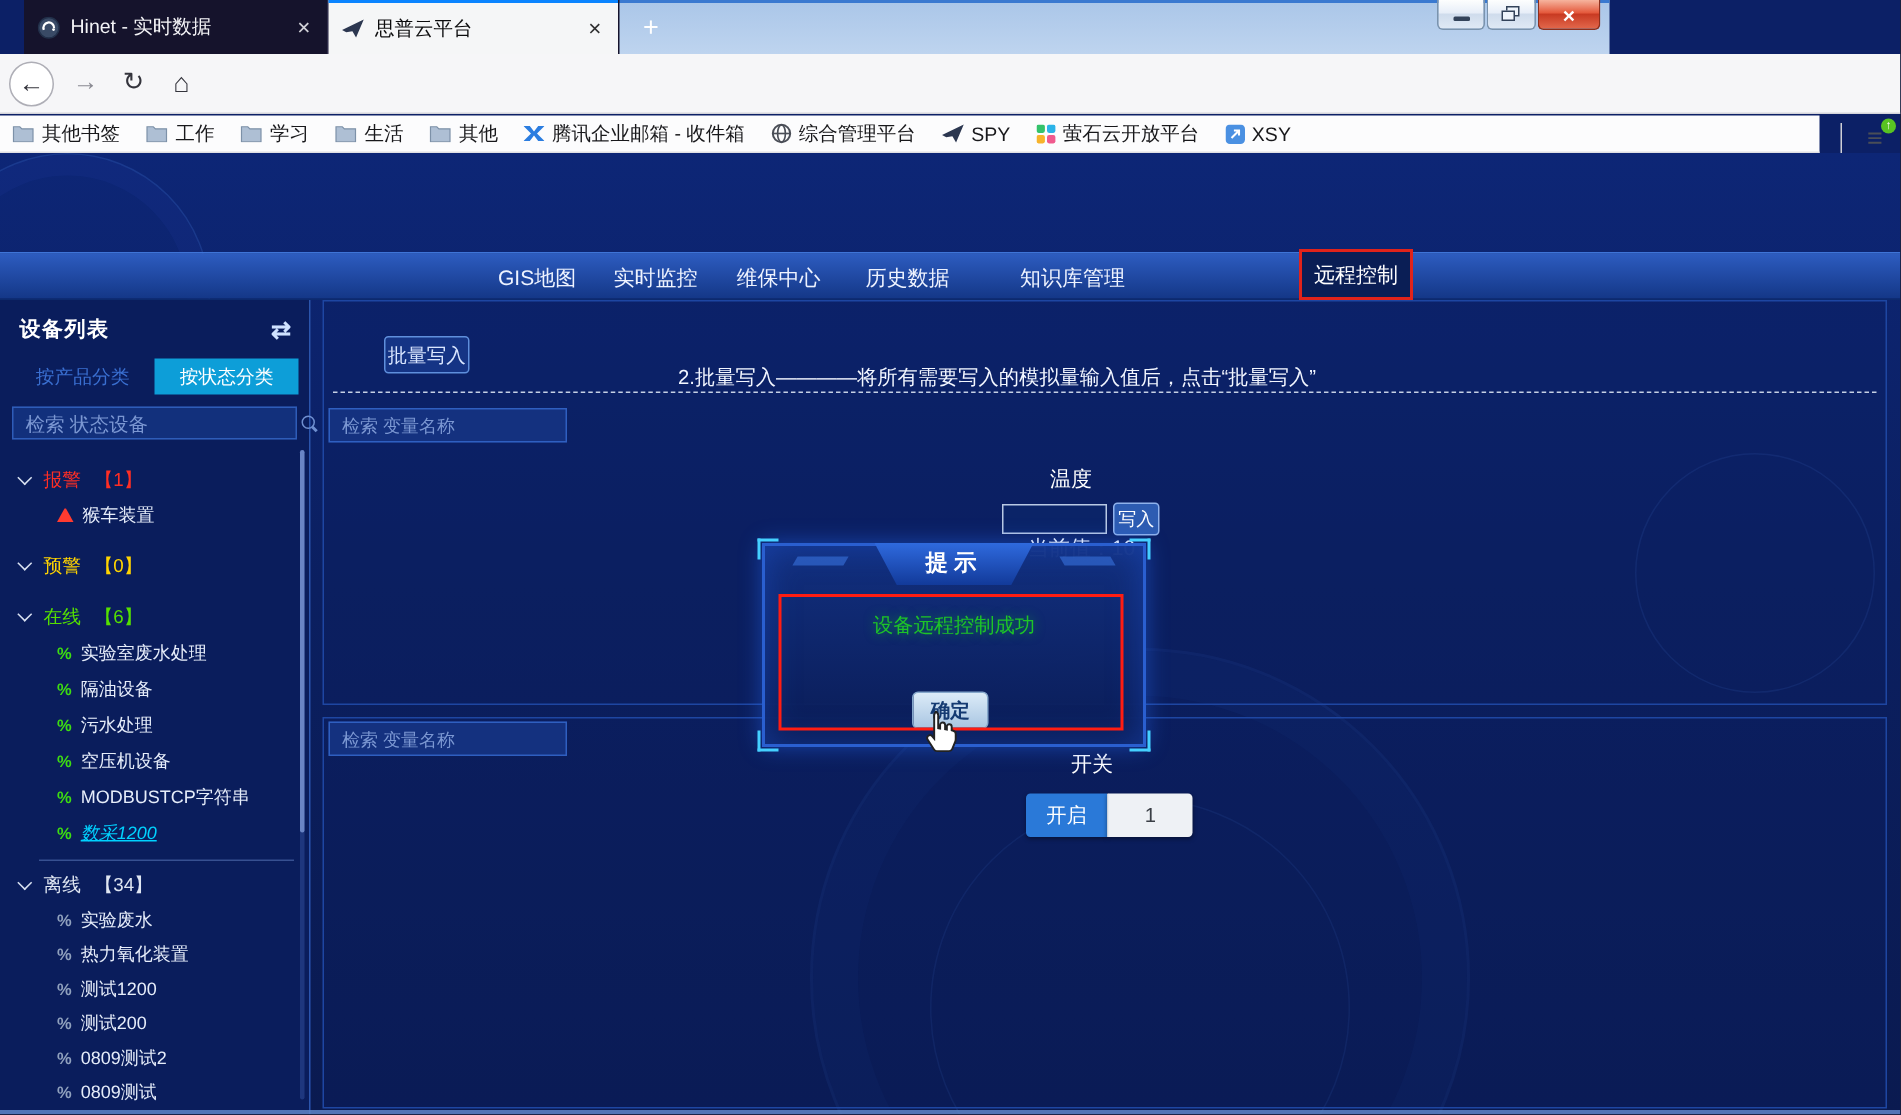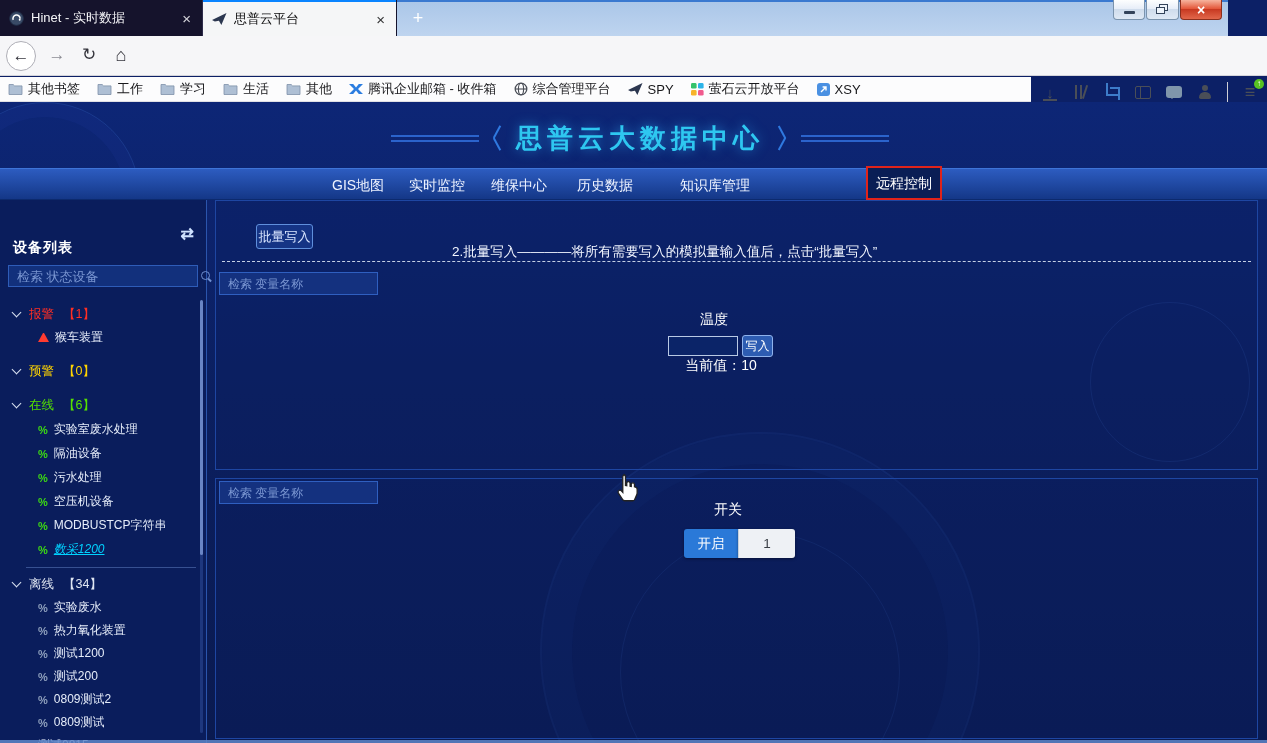--- a/index.html
+++ b/index.html
@@ -1,20 +1,20 @@
 <!DOCTYPE html>
 <html><head>
 <meta charset="utf-8">
 <style>
   html,body{margin:0;padding:0;background:#222;}
   *{box-sizing:border-box;font-family:"Liberation Sans",sans-serif;}
   .screen{position:relative;width:1267px;height:743px;overflow:hidden;background:#0c2066;}
 
   
-  .titlebar{position:absolute;left:0;top:0;width:1228px;height:36px;
+  .titlebar{position:absolute;left:16px;top:0;width:1057px;height:36px;
     background:linear-gradient(180deg,#aac6e8,#bed4ef);}
   .titlebar::before{content:"";position:absolute;left:0;top:0;right:0;height:2px;background:#3a79d0;}
   .tabstrip{position:absolute;left:0;top:0;width:397px;height:36px;background:#15132c;}
   .tab{position:absolute;top:0;height:36px;display:flex;align-items:center;gap:7px;padding:0 8px;font-size:13px;cursor:default;}
   .tab1{left:0;width:203px;color:#f4f4f7;border-right:1px solid #2e2c4a;}
   .tab2{left:203px;width:193px;background:#f5f6f7;color:#0c0c0d;border-top:2px solid #0a84ff;}
   .tab-title{flex:1;white-space:nowrap;overflow:hidden;}
   .tab-close{font-size:15px;color:inherit;opacity:.85;padding:0 3px;}
   .favicon{width:16px;height:16px;flex:0 0 16px;display:flex;align-items:center;justify-content:center;}
   .newtab{position:absolute;left:404px;top:5px;width:28px;height:26px;text-align:center;line-height:26px;
@@ -62,21 +62,21 @@
   .chat-i::after{content:"";position:absolute;left:3px;bottom:-4px;border:3px solid transparent;border-top-color:#8096ab;}
   .person-i{position:relative;width:16px;height:16px;}
   .person-i::before{content:"";position:absolute;left:5px;top:1px;width:6px;height:6px;border-radius:50%;background:#4a4e57;}
   .person-i::after{content:"";position:absolute;left:2px;top:8px;width:12px;height:7px;border-radius:6px 6px 2px 2px;background:#4a4e57;}
   .tb-sep{width:1px;height:20px;background:#cfcfd6;}
   .burger{position:relative;font-size:18px;font-weight:bold;}
   .badge{position:absolute;right:-5px;top:-4px;width:10px;height:10px;border-radius:50%;background:#58c322;
     color:#fff;font-size:8px;line-height:10px;text-align:center;font-weight:bold;}
 
   
-  .bmbar{position:absolute;left:0;top:77px;width:1031px;height:25px;background:#fcfcfd;border-bottom:1px solid #e0e0e4;
+  .bmbar{position:absolute;left:0;top:77px;width:1213px;height:25px;background:#fcfcfd;border-bottom:1px solid #e0e0e4;
     display:flex;align-items:center;padding:0 8px;gap:17px;font-size:13px;color:#18181b;}
   .bm{display:flex;align-items:center;gap:5px;white-space:nowrap;}
   .bm svg{display:block;}
 
   
   .page{position:absolute;left:0;top:102px;width:1267px;height:641px;overflow:hidden;
     background:linear-gradient(180deg,#0d2676 0%,#0b1f60 45%,#0a1a50 100%);}
   .page::after{content:"";position:absolute;left:0;bottom:0;right:0;height:3px;background:#5e86c8;opacity:.85;}
   .deco{position:absolute;border-radius:50%;pointer-events:none;}
   .d1{left:-50px;top:0;width:190px;height:190px;border:1px solid rgba(90,150,255,.18);box-shadow:inset 0 0 0 14px rgba(60,110,230,.06);}
@@ -103,21 +103,21 @@
   
   .p-nav{position:absolute;left:0;top:66px;width:1267px;height:32px;
     background:linear-gradient(180deg,#2d5cc0,#143787);border-top:1px solid #3e74d8;border-bottom:1px solid #0c2a6e;}
   .nav-item{position:absolute;top:0;height:32px;line-height:32px;color:#eef3ff;font-size:14px;white-space:nowrap;}
   .nav-active{position:absolute;left:866px;top:-3px;width:76px;height:34px;line-height:30px;text-align:center;
     border:2px solid #e0231a;background:#0a1e55;color:#fff;font-size:14px;}
 
   
   .sidebar{position:absolute;left:0;top:98px;width:207px;height:543px;background:#0a1d5c;border-right:1px solid #2b55ad;}
   .sb-head{display:flex;align-items:center;justify-content:space-between;padding:10px 12px 0 13px;}
-  .sb-title{color:#fff;font-size:14px;font-weight:bold;letter-spacing:1px;margin-top:29px;}
+  .sb-title{color:#fff;font-size:14px;font-weight:bold;letter-spacing:1px;}
   .swap{color:#cfe2ff;font-size:16px;font-weight:bold;}
   .sb-tabs{display:flex;margin:9px 7px 0;height:24px;font-size:12.5px;}
   .sb-tab{flex:1;text-align:center;line-height:24px;color:#3a6fd0;}
   .sb-tab.active{background:#0d9ed8;color:#fff;}
   .sb-search{display:flex;align-items:center;margin:8px 8px 0;height:22px;background:#12307c;border:1px solid #2e5cb8;padding:0 6px;gap:6px;}
   .sb-search input{flex:1;border:none;outline:none;background:transparent;font-size:13px;color:#22c55e;}
   .sb-search input::placeholder{color:#7b97d2;}
   .mag2{position:relative;width:11px;height:11px;flex:0 0 11px;}
   .mag2::before{content:"";position:absolute;left:0;top:0;width:7px;height:7px;border:1.5px solid #6f8fd0;border-radius:50%;}
   .mag2::after{content:"";position:absolute;left:7.5px;top:7.5px;width:4px;height:1.5px;background:#6f8fd0;transform:rotate(45deg);transform-origin:0 0;}
@@ -361,41 +361,38 @@
       </span>
   </div>
 
   <div class="page">
     <div class="deco d1"></div>
     <div class="deco d2"></div>
     <div class="deco d3"></div>
     <div class="deco d4"></div>
     <div class="deco d5"></div>
 
-    <div class="p-titlerow">
-      <span class="hline"></span>
-      <span class="brk l"></span>
-      <span class="p-title">思普云大数据中心</span>
-      <span class="brk r"></span>
-      <span class="hline"></span>
-    </div>
 
     <div class="p-nav">
       <span class="nav-item" style="left:332px">GIS地图</span>
       <span class="nav-item" style="left:409px">实时监控</span>
       <span class="nav-item" style="left:491px">维保中心</span>
       <span class="nav-item" style="left:577px">历史数据</span>
       <span class="nav-item" style="left:680px">知识库管理</span>
       <span class="nav-active">远程控制</span>
     </div>
 
     <div class="sidebar">
       <div class="sb-head">
         <span class="sb-title">设备列表</span>
         <span class="swap">⇄</span>
+      </div>
+      <div class="sb-tabs">
+        <span class="sb-tab">按产品分类</span>
+        <span class="sb-tab active">按状态分类</span>
       </div>
       <div class="sb-search">
         <input readonly="" placeholder="检索 状态设备" style="">
         <span class="mag2"></span>
       </div>
 
       <div class="tree">
         <div class="grp g-alarm">
           <span class="chev"></span>
           <span>报警</span>
@@ -496,20 +493,33 @@
 
     <div class="panel panel2">
       <div class="var-search vs2">
         <input readonly="" placeholder="检索 变量名称" style="">
       </div>
       <div class="var-label vl2">开关</div>
       <div class="sw-on">开启</div>
       <div class="sw-val">1</div>
     </div>
 
+    <div class="modal">
+      <div class="m-frame"></div>
+      <div class="corner c-tl"></div>
+      <div class="corner c-tr"></div>
+      <div class="corner c-bl"></div>
+      <div class="corner c-br"></div>
+      <div class="m-wing w-l"></div>
+      <div class="m-wing w-r"></div>
+      <div class="m-tab">提示</div>
+      <div class="m-msg">设备远程控制成功</div>
+      <div class="m-ok">确定</div>
+      <div class="m-red"></div>
+    </div>
 
     <div class="cursor">
       <svg width="26" height="30" viewBox="0 0 24 28">
         <path d="M9.5 1.5c1.1 0 2 .9 2 2v8.2l1.2.2V9.6c0-.9.8-1.6 1.7-1.5.8.1 1.4.8 1.4 1.6v2.6l1.1.2v-1.9c0-.9.8-1.6 1.7-1.4.7.1 1.3.8 1.3 1.5v2.2l1 .3c.9.3 1.5 1.1 1.5 2v3.2c0 .6-.1 1.1-.3 1.6l-1.9 4.6c-.3.8-1.1 1.3-1.9 1.3h-7.6c-.7 0-1.4-.4-1.8-1l-4-6.2c-.5-.8-.3-1.9.5-2.4.7-.5 1.7-.4 2.3.3l1.3 1.5V3.5c0-1.1.9-2 2-2z" fill="#ffffff" stroke="#222" stroke-width="1.2"></path>
       </svg>
     </div>
   </div>
 </div>
 
 </body></html>

